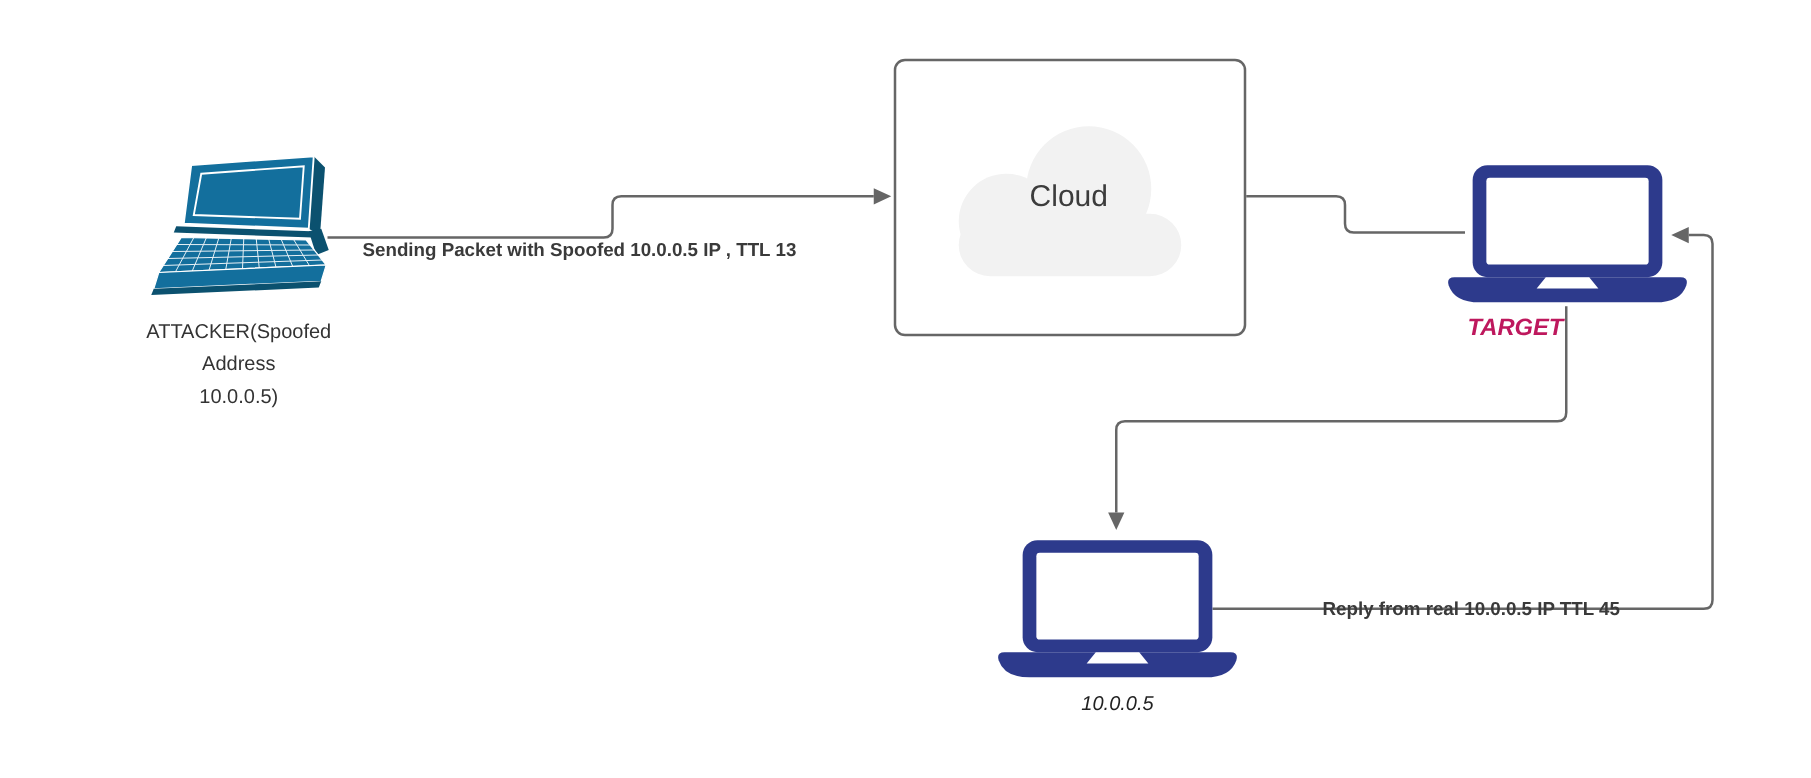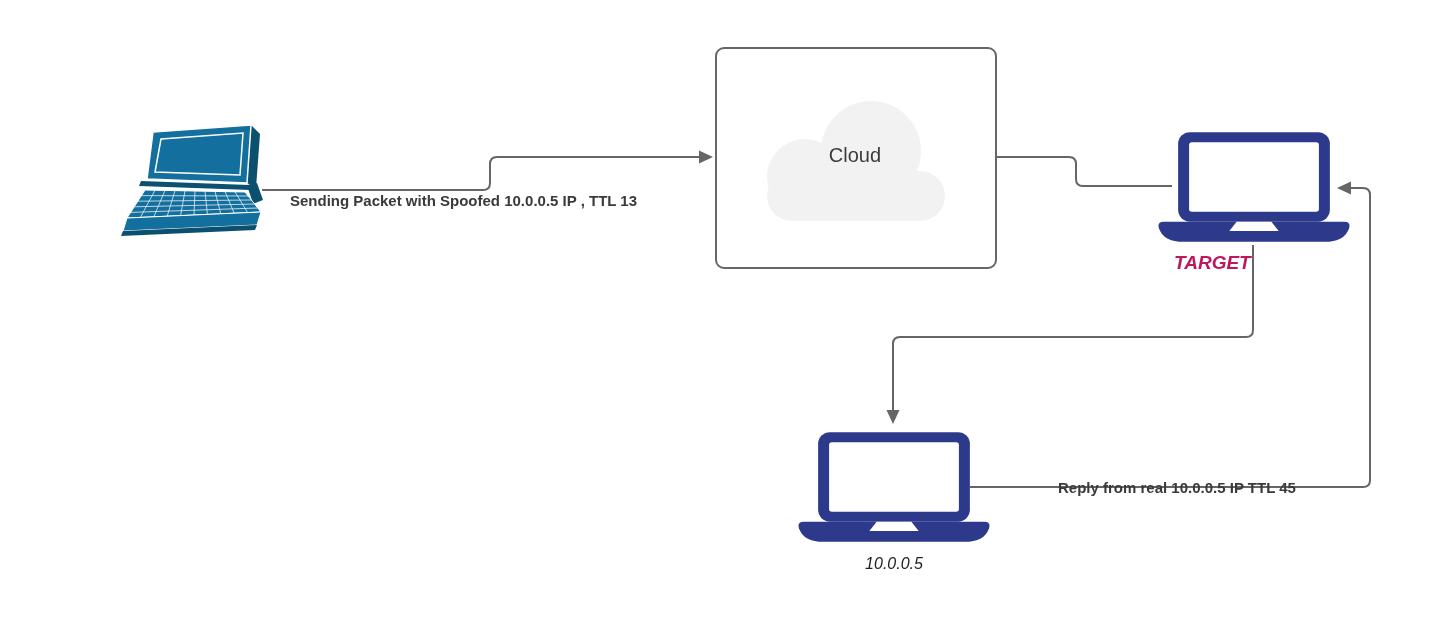--- a/index.html
+++ b/index.html
@@ -34,21 +34,21 @@
     white-space:nowrap;
   }
   .node-label{
     font-size:16px;
     color:#333333;
     text-align:center;
     line-height:26px;
     white-space:pre-line;
   }
   #label-cloud{
-    font-size:20px;
+    font-size:24px;
     color:#3c3c3c;
     text-align:center;
     width:130px;
   }
   #label-target{
     font-size:19px;
     font-weight:700;
     font-style:italic;
     color:#be185d;
     text-align:left;
@@ -99,20 +99,23 @@
       <line x1="92" y1="69" x2="91" y2="93"></line>
       <line x1="102" y1="69.2" x2="104.4" y2="92.4"></line>
       <line x1="112" y1="69.4" x2="117.8" y2="91.8"></line>
       <line x1="122" y1="69.6" x2="131.2" y2="91.2"></line>
       <line x1="132" y1="69.8" x2="144.6" y2="90.6"></line>
     </g>
     <polygon points="24,96 158,90 154,103 20,109" fill="#136f9d" stroke="#ffffff" stroke-width="1"></polygon>
     <polygon points="20,109 154,103 152,108 18,114" fill="#0b516f"></polygon>
   </svg>
 
+  <div class="abs node-label" style="left:85px;top:253px;width:212px;">ATTACKER(Spoofed
+Address
+10.0.0.5)</div>
 
   <div class="abs" id="cloud-box"></div>
   <svg class="abs" style="left:753px;top:99px;" width="204" height="124" viewBox="0 0 204 124">
     <g fill="#f2f2f2">
       <circle cx="118" cy="52" r="50"></circle>
       <circle cx="52" cy="78" r="38"></circle>
       <rect x="14" y="72" width="178" height="50" rx="25"></rect>
     </g>
   </svg>
   <div class="abs" id="label-cloud" style="left:790px;top:144px;">Cloud</div>

